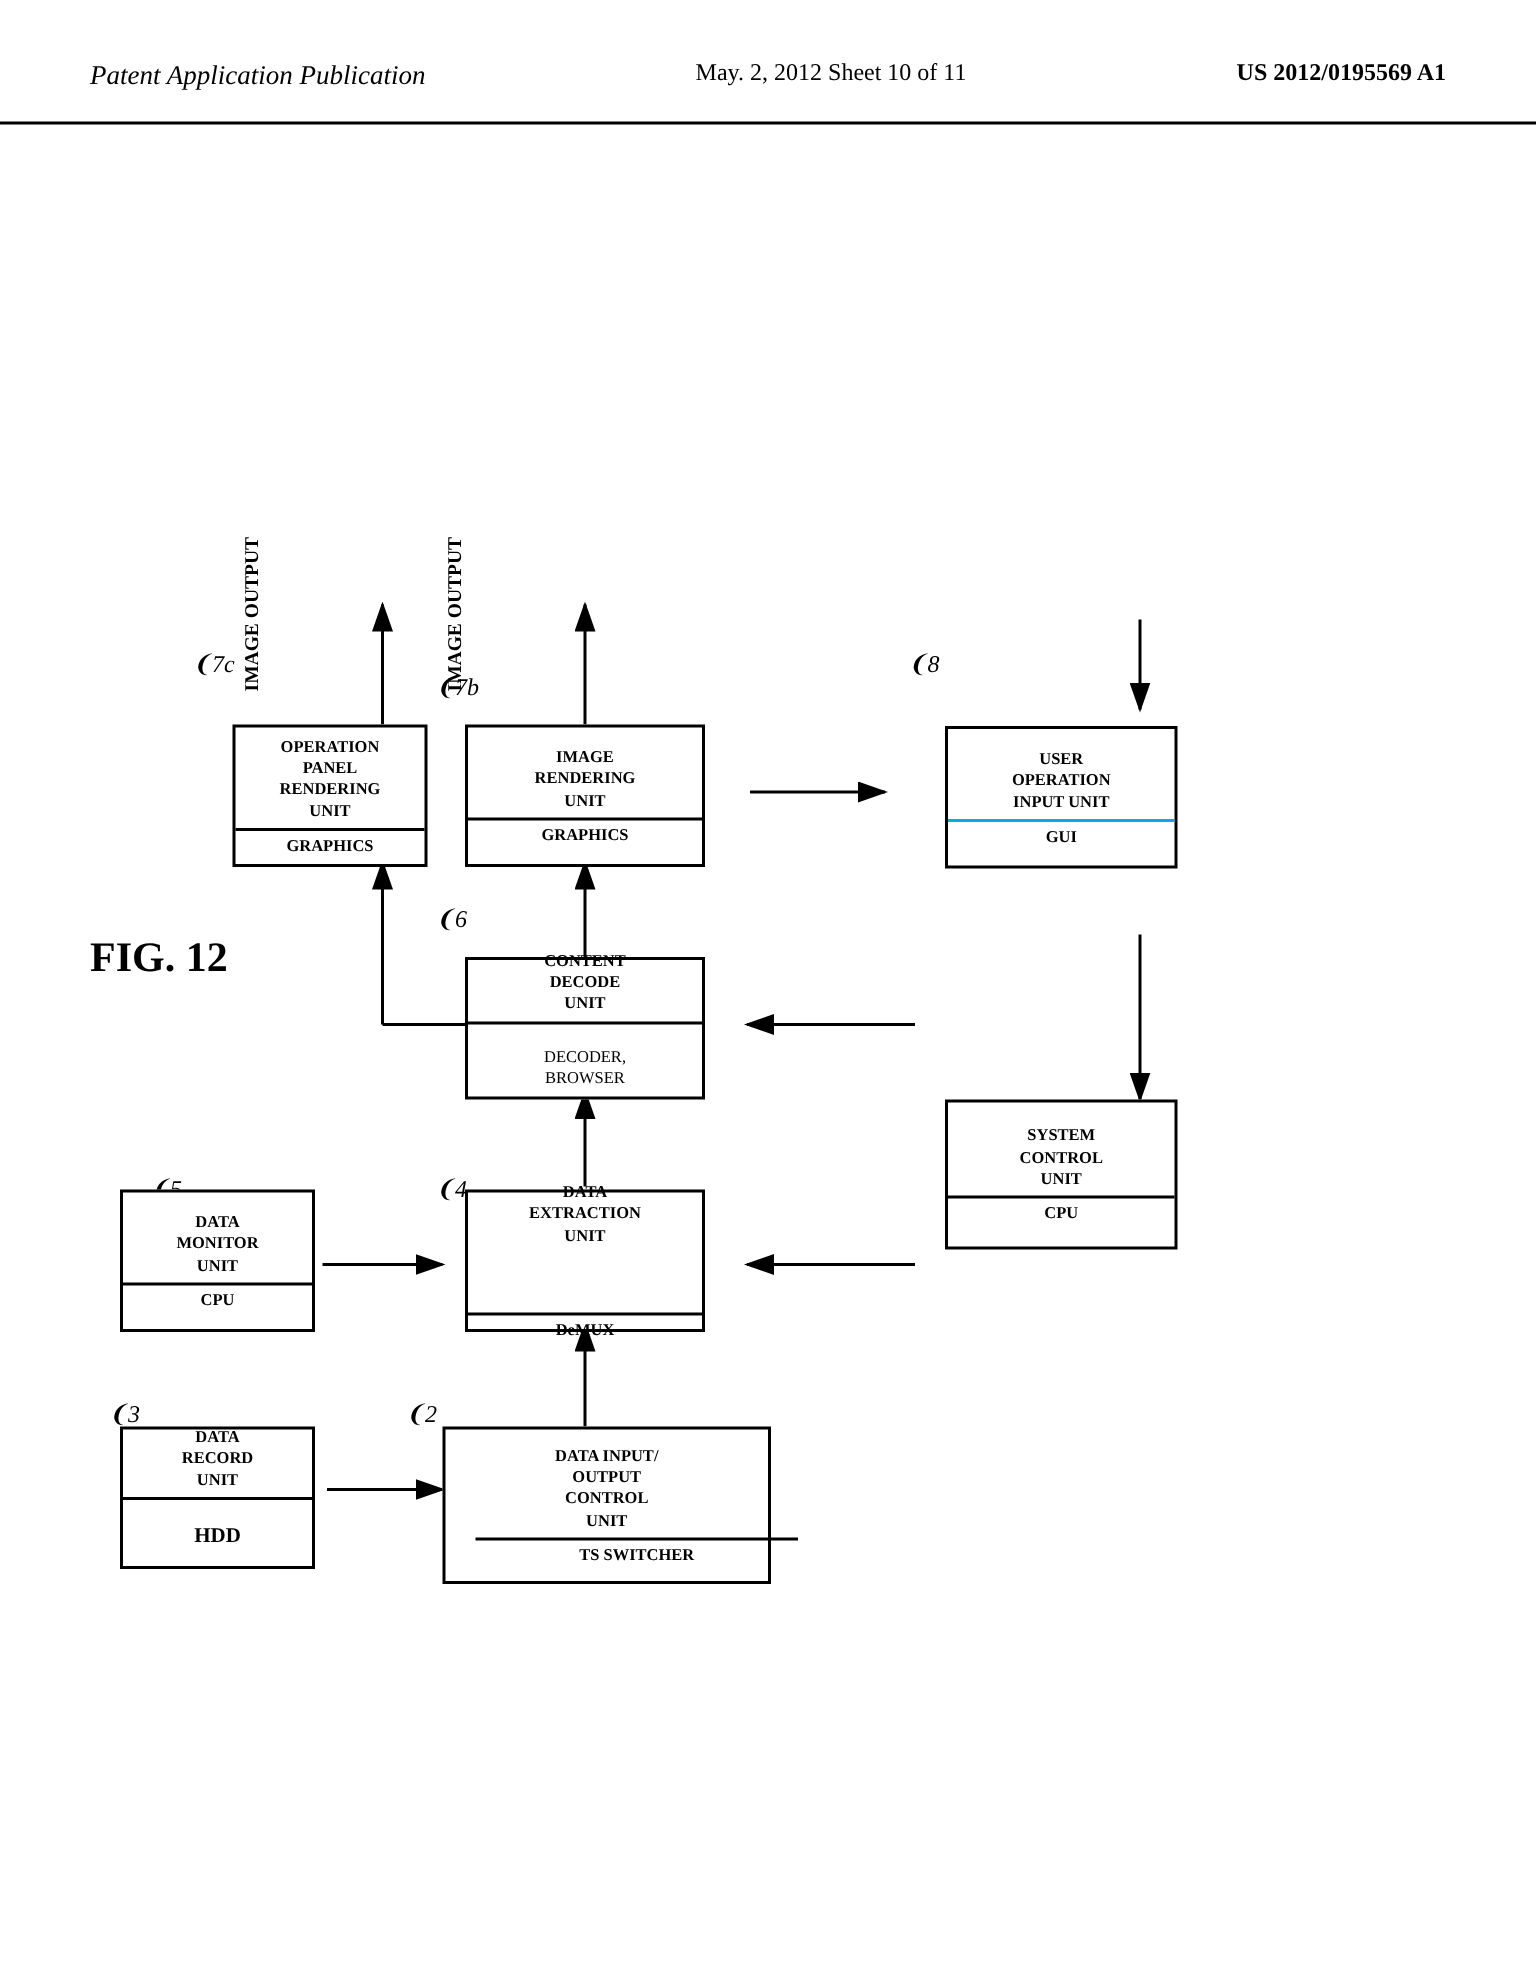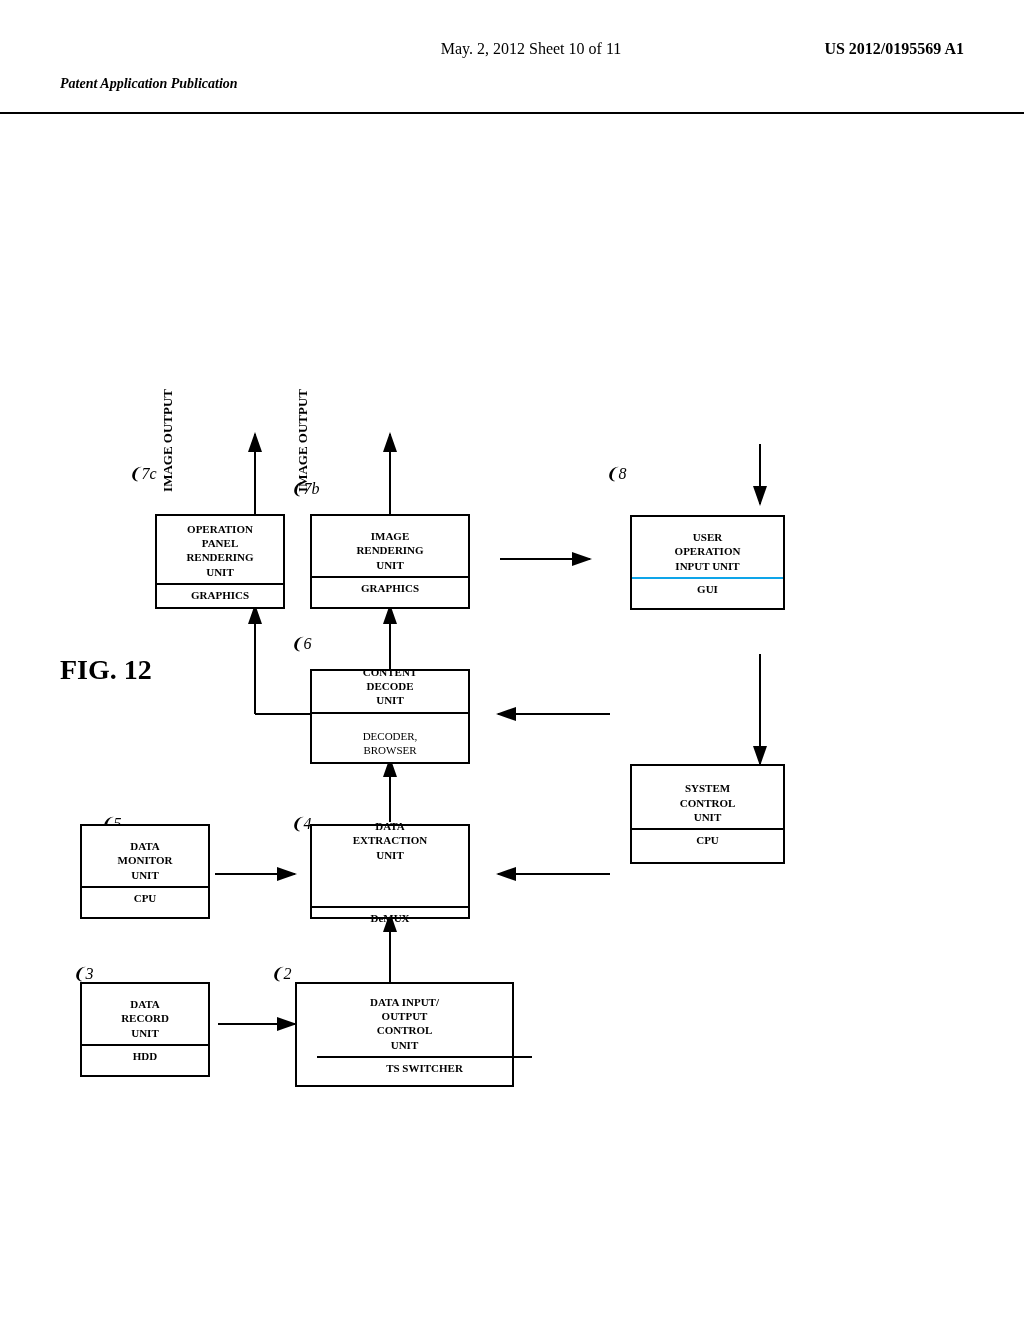--- a/index.html
+++ b/index.html
@@ -14,24 +14,23 @@
 
     .header {
       display: flex;
       justify-content: space-between;
       align-items: flex-start;
       padding: 40px 60px 20px 60px;
       border-bottom: 2px solid #000;
     }
 
     .header-left {
-      font-size: 14px;
-      font-weight: bold;
+      font-size: 18px;
+      font-weight: normal;
       font-style: italic;
-      margin-top: 36px;
     }
 
     .header-center {
       font-size: 16px;
       text-align: center;
     }
 
     .header-right {
       font-size: 16px;
       font-weight: bold;
@@ -200,21 +199,21 @@
     </div>
     <div style="font-size:11px; font-weight:bold; border-top:2px solid #000; width:100%; text-align:center; padding:3px;margin-top:40px;">DeMUX</div>
   </div>
 
   <div class="label-ref" style="left:72px; top:840px;">❨3</div>
 
   <div class="box" style="left:80px; top:858px; width:130px; height:95px;">
     <div style="font-size:11px; font-weight:bold; line-height:1.3; padding:4px;">
       DATA<br>RECORD<br>UNIT
     </div>
-    <div style="font-size:11px; font-weight:bold; border-top:2px solid #000; width:100%; text-align:center; padding:3px;">HDD</div>
+    <div style="font-size:14px; font-weight:bold; border-top:2px solid #000; width:100%; text-align:center; padding:16px;">HDD</div>
   </div>
 
   <div class="label-ref" style="left:270px; top:840px;">❨2</div>
 
   <div class="box" style="left:295px; top:858px; width:219px; height:105px;">
     <div style="font-size:11px; font-weight:bold; line-height:1.3; padding:4px;">
       DATA INPUT/<br>OUTPUT<br>CONTROL<br>UNIT
     </div>
     <div style="font-size:11px; font-weight:bold; border-top:2px solid #000; width:100%; text-align:center; padding:3px;margin-left:40px;">TS SWITCHER</div>
   </div>

